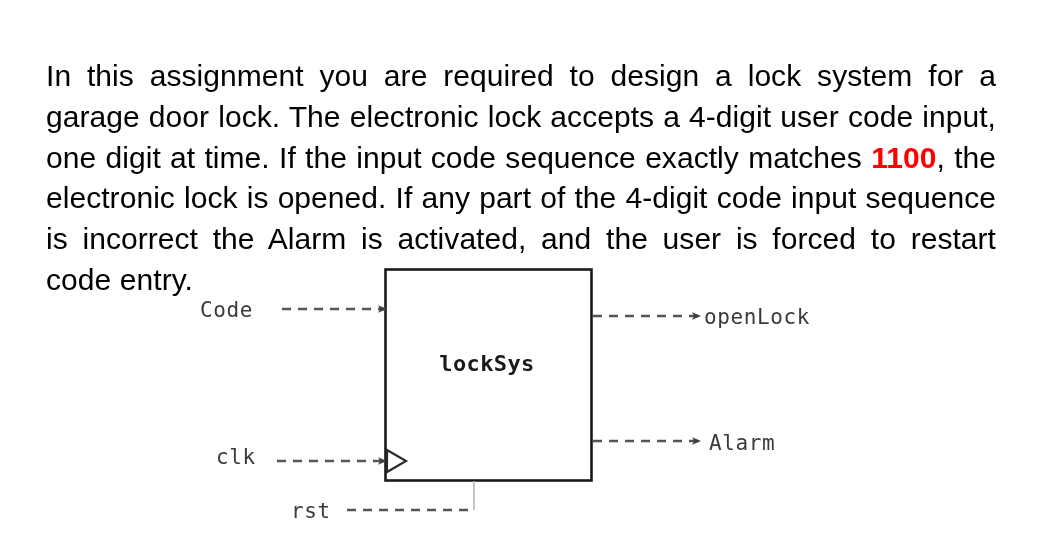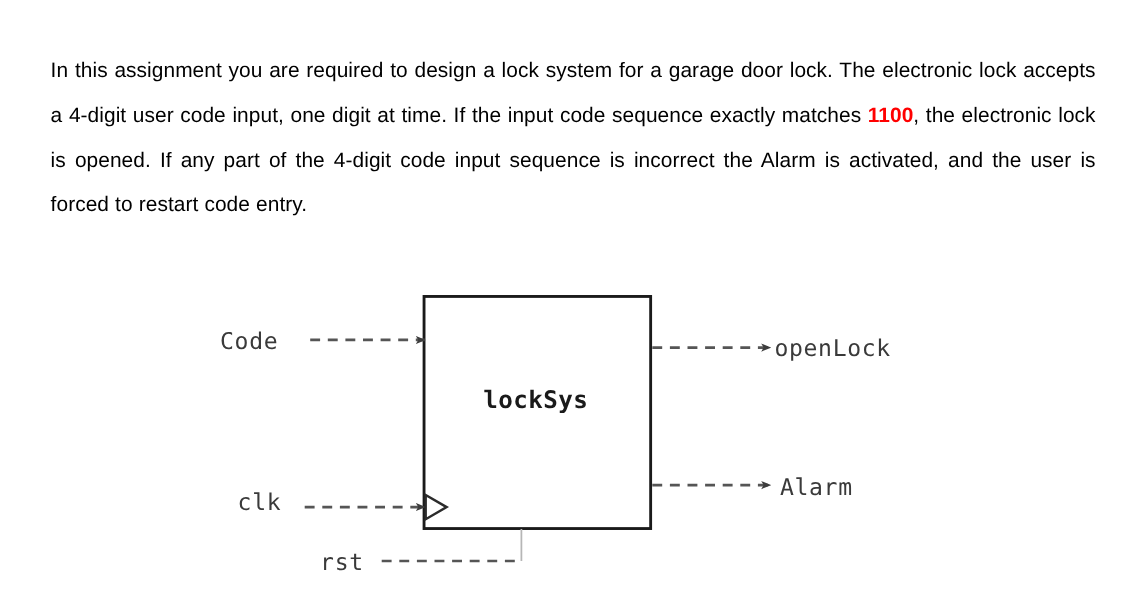--- a/index.html
+++ b/index.html
@@ -17,21 +17,21 @@
     -webkit-font-smoothing: antialiased;
   }
 
   
   #problem-statement {
     position: absolute;
     left: 46px;
     top: 26px;
     width: 950px;
     font-family: "Liberation Sans", sans-serif;
-    font-size: 19px;
+    font-size: 30px;
     line-height: 40.8px;
     color: #000000;
     text-align: justify;
     text-justify: inter-word;
     letter-spacing: 0.05px;
     word-spacing: 0.2px;
   }
   #problem-statement .code-highlight {
     color: #ff0000;
     font-weight: bold;

